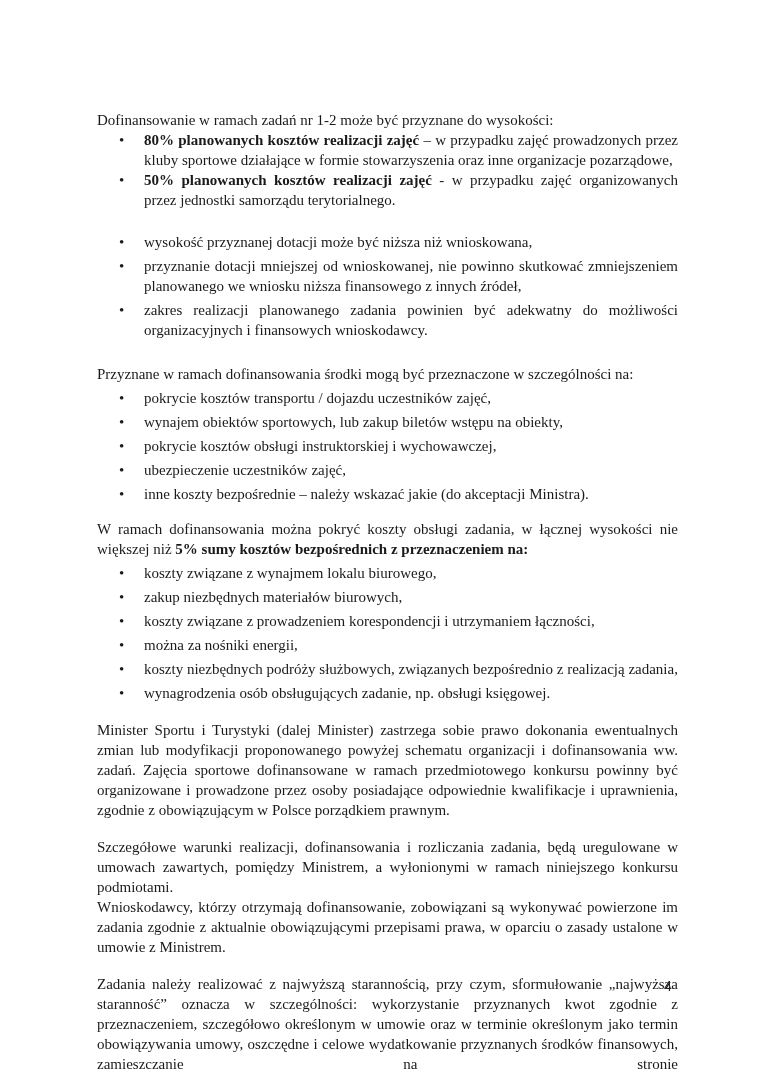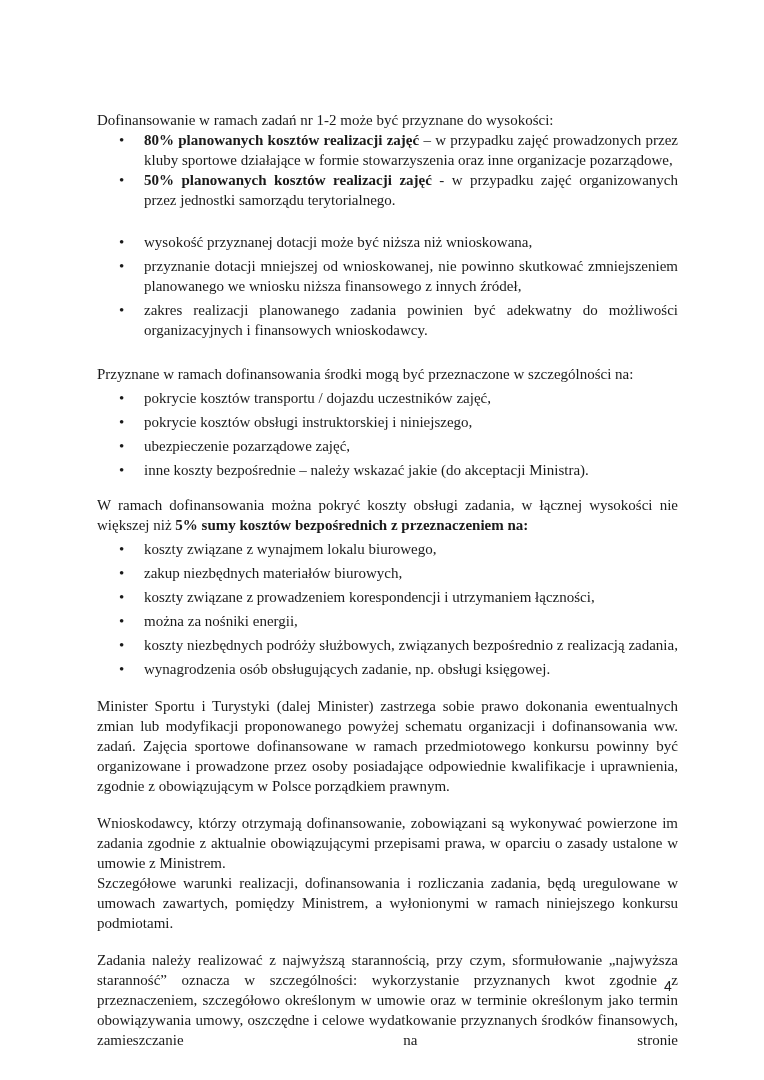--- a/index.html
+++ b/index.html
@@ -34,41 +34,42 @@
       <li>wysokość  przyznanej dotacji może być niższa niż wnioskowana,</li>
       <li>przyznanie dotacji mniejszej od wnioskowanej, nie powinno skutkować zmniejszeniem planowanego we wniosku niższa finansowego z innych źródeł,</li>
       <li>zakres realizacji planowanego zadania powinien być adekwatny do możliwości organizacyjnych i finansowych wnioskodawcy.</li>
     </ul>
   </div>
 
   <div class="block" style="margin-top:24px">
     <p>Przyznane w ramach dofinansowania środki mogą być przeznaczone w szczególności na:</p>
     <ul class="gap-li" style="margin-top:4px">
       <li>pokrycie kosztów transportu / dojazdu uczestników zajęć,</li>
-      <li>pokrycie kosztów obsługi instruktorskiej i niniejszego,</li>
-      <li>ubezpieczenie pozarządowe zajęć,</li>
+      <li>wynajem obiektów sportowych, lub zakup biletów wstępu na obiekty,</li>
+      <li>pokrycie kosztów obsługi instruktorskiej i wychowawczej,</li>
+      <li>ubezpieczenie uczestników zajęć,</li>
       <li>inne koszty bezpośrednie – należy wskazać jakie (do akceptacji Ministra).</li>
     </ul>
   </div>
 
   <div class="block" style="margin-top:-2px">
     <p><span>W ramach dofinansowania można pokryć koszty obsługi zadania, w łącznej wysokości nie większej niż </span><span class="b">5% sumy kosztów bezpośrednich z przeznaczeniem na:</span></p>
     <ul class="gap-li" style="margin-top:4px">
       <li>koszty związane z wynajmem lokalu biurowego,</li>
       <li>zakup niezbędnych materiałów biurowych,</li>
       <li>koszty związane z prowadzeniem korespondencji i utrzymaniem łączności,</li>
       <li>można za nośniki energii,</li>
       <li>koszty niezbędnych podróży służbowych, związanych bezpośrednio z realizacją zadania,</li>
       <li>wynagrodzenia osób obsługujących zadanie, np. obsługi księgowej.</li>
     </ul>
   </div>
 
   <p class="block" style="margin-top:14px">Minister Sportu i Turystyki (dalej Minister) zastrzega sobie prawo dokonania ewentualnych zmian lub modyfikacji proponowanego powyżej schematu organizacji i dofinansowania ww. zadań. Zajęcia sportowe dofinansowane w ramach przedmiotowego konkursu powinny być organizowane i prowadzone przez osoby posiadające odpowiednie kwalifikacje i uprawnienia, zgodnie z obowiązującym w Polsce porządkiem prawnym.</p>
 
   <div class="block" style="margin-top:14px">
+    <p>Szczegółowe warunki realizacji, dofinansowania i rozliczania zadania, będą uregulowane w umowach zawartych, pomiędzy Ministrem, a wyłonionymi w ramach niniejszego konkursu podmiotami.</p>
     <p>Wnioskodawcy, którzy otrzymają dofinansowanie, zobowiązani są wykonywać powierzone im zadania zgodnie z aktualnie obowiązującymi przepisami prawa, w oparciu o zasady ustalone w umowie z Ministrem.</p>
-    <p>Szczegółowe warunki realizacji, dofinansowania i rozliczania zadania, będą uregulowane w umowach zawartych, pomiędzy Ministrem, a wyłonionymi w ramach niniejszego konkursu podmiotami.</p>
   </div>
 
   <p class="last-line" style="margin-top:14px">Zadania należy realizować z najwyższą starannością, przy czym, sformułowanie „najwyższa staranność” oznacza w szczególności: wykorzystanie przyznanych kwot zgodnie z przeznaczeniem, szczegółowo określonym w umowie oraz w terminie określonym jako termin obowiązywania umowy, oszczędne i celowe wydatkowanie przyznanych środków finansowych, zamieszczanie na stronie</p>
 </div>
 
 <div class="pagenum">4</div>
 
 </body></html>

